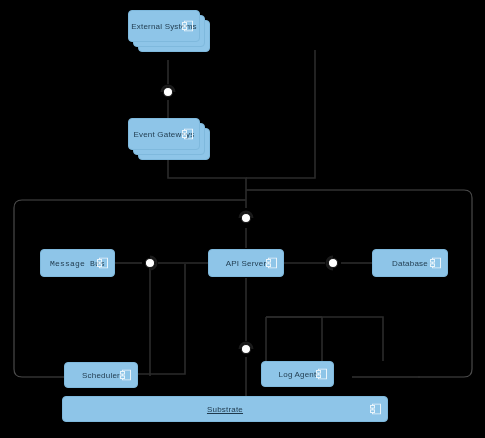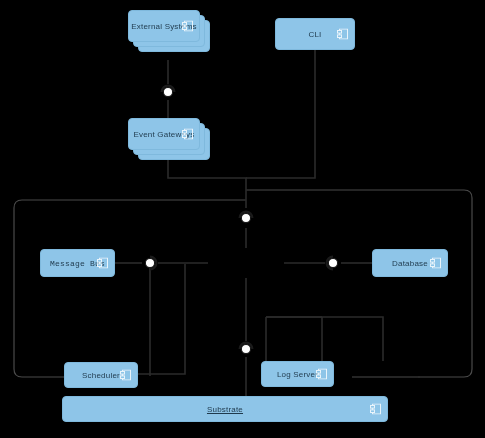--- a/index.html
+++ b/index.html
@@ -98,30 +98,20 @@
     <span class="lbl">External Systems</span>
     <span class="cicon">
       <svg viewBox="0 0 11 11" xmlns="http://www.w3.org/2000/svg">
         <rect x="2.5" y="0.5" width="8" height="10" fill="none" stroke="#e9f4fb" stroke-width="1"></rect>
         <rect x="0.5" y="2" width="4" height="2.6" fill="#8ec5e8" stroke="#e9f4fb" stroke-width="1"></rect>
         <rect x="0.5" y="6.4" width="4" height="2.6" fill="#8ec5e8" stroke="#e9f4fb" stroke-width="1"></rect>
       </svg>
     </span>
   </div>
 
-  <div class="comp" style="left:275px;top:18px;width:80px;height:32px;">
-    <span class="lbl">CLI</span>
-    <span class="cicon">
-      <svg viewBox="0 0 11 11" xmlns="http://www.w3.org/2000/svg">
-        <rect x="2.5" y="0.5" width="8" height="10" fill="none" stroke="#e9f4fb" stroke-width="1"></rect>
-        <rect x="0.5" y="2" width="4" height="2.6" fill="#8ec5e8" stroke="#e9f4fb" stroke-width="1"></rect>
-        <rect x="0.5" y="6.4" width="4" height="2.6" fill="#8ec5e8" stroke="#e9f4fb" stroke-width="1"></rect>
-      </svg>
-    </span>
-  </div>
 
   <div class="stack-sh" style="left:138px;top:128px;width:72px;height:32px;"></div>
   <div class="stack-sh" style="left:133px;top:123px;width:72px;height:32px;"></div>
   <div class="comp" style="left:128px;top:118px;width:72px;height:32px;">
     <span class="lbl">Event Gateways</span>
     <span class="cicon">
       <svg viewBox="0 0 11 11" xmlns="http://www.w3.org/2000/svg">
         <rect x="2.5" y="0.5" width="8" height="10" fill="none" stroke="#e9f4fb" stroke-width="1"></rect>
         <rect x="0.5" y="2" width="4" height="2.6" fill="#8ec5e8" stroke="#e9f4fb" stroke-width="1"></rect>
         <rect x="0.5" y="6.4" width="4" height="2.6" fill="#8ec5e8" stroke="#e9f4fb" stroke-width="1"></rect>
@@ -133,20 +123,30 @@
     <span class="lbl">Message Bus</span>
     <span class="cicon">
       <svg viewBox="0 0 11 11" xmlns="http://www.w3.org/2000/svg">
         <rect x="2.5" y="0.5" width="8" height="10" fill="none" stroke="#e9f4fb" stroke-width="1"></rect>
         <rect x="0.5" y="2" width="4" height="2.6" fill="#8ec5e8" stroke="#e9f4fb" stroke-width="1"></rect>
         <rect x="0.5" y="6.4" width="4" height="2.6" fill="#8ec5e8" stroke="#e9f4fb" stroke-width="1"></rect>
       </svg>
     </span>
   </div>
 
+  <div class="comp" style="left:208px;top:249px;width:76px;height:28px;">
+    <span class="lbl">API Server</span>
+    <span class="cicon">
+      <svg viewBox="0 0 11 11" xmlns="http://www.w3.org/2000/svg">
+        <rect x="2.5" y="0.5" width="8" height="10" fill="none" stroke="#e9f4fb" stroke-width="1"></rect>
+        <rect x="0.5" y="2" width="4" height="2.6" fill="#8ec5e8" stroke="#e9f4fb" stroke-width="1"></rect>
+        <rect x="0.5" y="6.4" width="4" height="2.6" fill="#8ec5e8" stroke="#e9f4fb" stroke-width="1"></rect>
+      </svg>
+    </span>
+  </div>
 
   <div class="comp" style="left:372px;top:249px;width:76px;height:28px;">
     <span class="lbl">Database</span>
     <span class="cicon">
       <svg viewBox="0 0 11 11" xmlns="http://www.w3.org/2000/svg">
         <rect x="2.5" y="0.5" width="8" height="10" fill="none" stroke="#e9f4fb" stroke-width="1"></rect>
         <rect x="0.5" y="2" width="4" height="2.6" fill="#8ec5e8" stroke="#e9f4fb" stroke-width="1"></rect>
         <rect x="0.5" y="6.4" width="4" height="2.6" fill="#8ec5e8" stroke="#e9f4fb" stroke-width="1"></rect>
       </svg>
     </span>
@@ -157,21 +157,21 @@
     <span class="cicon">
       <svg viewBox="0 0 11 11" xmlns="http://www.w3.org/2000/svg">
         <rect x="2.5" y="0.5" width="8" height="10" fill="none" stroke="#e9f4fb" stroke-width="1"></rect>
         <rect x="0.5" y="2" width="4" height="2.6" fill="#8ec5e8" stroke="#e9f4fb" stroke-width="1"></rect>
         <rect x="0.5" y="6.4" width="4" height="2.6" fill="#8ec5e8" stroke="#e9f4fb" stroke-width="1"></rect>
       </svg>
     </span>
   </div>
 
   <div class="comp" style="left:261px;top:361px;width:73px;height:26px;">
-    <span class="lbl">Log Server</span>
+    <span class="lbl">Log Agent</span>
     <span class="cicon">
       <svg viewBox="0 0 11 11" xmlns="http://www.w3.org/2000/svg">
         <rect x="2.5" y="0.5" width="8" height="10" fill="none" stroke="#e9f4fb" stroke-width="1"></rect>
         <rect x="0.5" y="2" width="4" height="2.6" fill="#8ec5e8" stroke="#e9f4fb" stroke-width="1"></rect>
         <rect x="0.5" y="6.4" width="4" height="2.6" fill="#8ec5e8" stroke="#e9f4fb" stroke-width="1"></rect>
       </svg>
     </span>
   </div>
 
 

